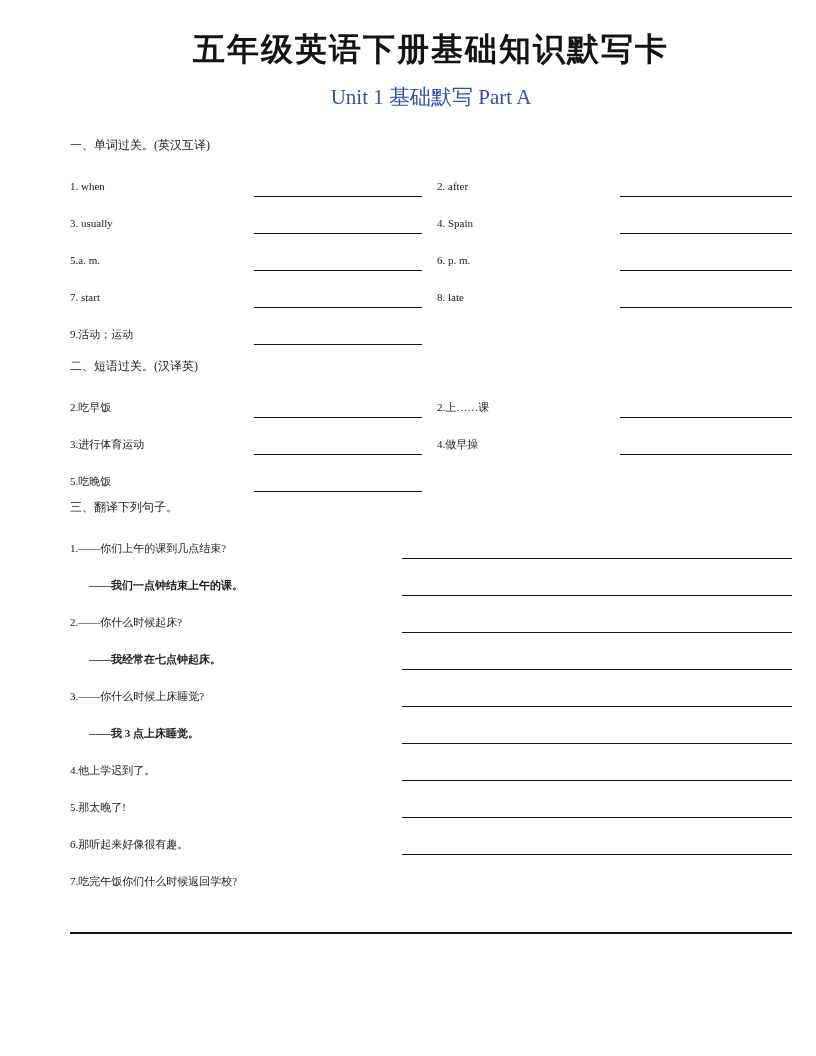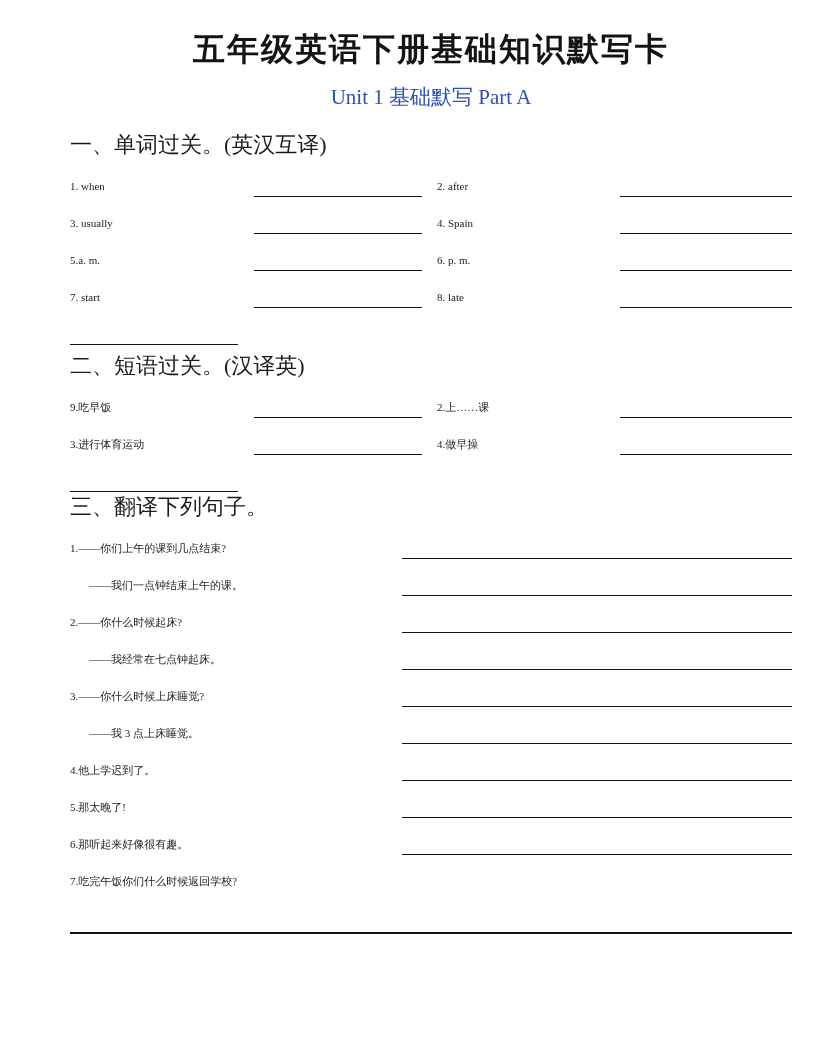--- a/index.html
+++ b/index.html
@@ -23,41 +23,41 @@
     letter-spacing:2px;
     color:#141414;
   }
   .subtitle {
     margin-top:12px;
     text-align:center;
     font-size:21px; line-height:30px;
     color:#3150b0;
   }
 
-  .heading { font-size:22px; line-height:30px; white-space:nowrap; }
+  .heading { font-size:12px; line-height:30px; white-space:nowrap; }
   .h1m { margin-top:18px; }
   .h2m { margin-top:6px; }
   .h3m { }
 
   .row2, .row3 {
     display:flex;
     align-items:flex-end;
     height:37px;
     font-size:11px;
   }
   .lab { line-height:22px; white-space:nowrap; }
   .lab1 { width:184px; }
   .bl1  { width:168px; }
   .lab2 { width:183px; margin-left:15px; }
   .bl2  { width:172px; }
   .blank { height:2px; border-bottom:1.6px solid #141414; }
 
   .lab3 { width:332px; box-sizing:border-box; }
   .bl3  { flex:1; }
-  .row3.indent .lab3 { padding-left:19px; }
+  .row3.indent .lab3 { padding-left:19px;font-weight:bold; }
   .row3.noline .bl3 { border-bottom:none; }
 
   .bottom-line {
     margin-top:40px;
     width:100%;
     height:0;
     border-bottom:2px solid #141414;
   }
 </style>
 </head>
@@ -89,38 +89,40 @@
       <span class="lab lab2">6. p. m.</span>
       <span class="blank bl2"></span>
     </div>
     <div class="row2">
       <span class="lab lab1">7. start</span>
       <span class="blank bl1"></span>
       <span class="lab lab2">8. late</span>
       <span class="blank bl2"></span>
     </div>
     <div class="row2">
+      <span class="lab lab1">9.活动；运动</span>
       <span class="blank bl1"></span>
     </div>
 
     <div class="heading h2m">二、短语过关。(汉译英)</div>
 
     <div class="row2">
-      <span class="lab lab1">9.吃早饭</span>
+      <span class="lab lab1">2.吃早饭</span>
       <span class="blank bl1"></span>
       <span class="lab lab2">2.上……课</span>
       <span class="blank bl2"></span>
     </div>
     <div class="row2">
       <span class="lab lab1">3.进行体育运动</span>
       <span class="blank bl1"></span>
       <span class="lab lab2">4.做早操</span>
       <span class="blank bl2"></span>
     </div>
     <div class="row2">
+      <span class="lab lab1">5.吃晚饭</span>
       <span class="blank bl1"></span>
     </div>
 
     <div class="heading h3m">三、翻译下列句子。</div>
 
     <div class="row3">
       <span class="lab lab3">1.——你们上午的课到几点结束?</span>
       <span class="blank bl3"></span>
     </div>
     <div class="row3 indent">

